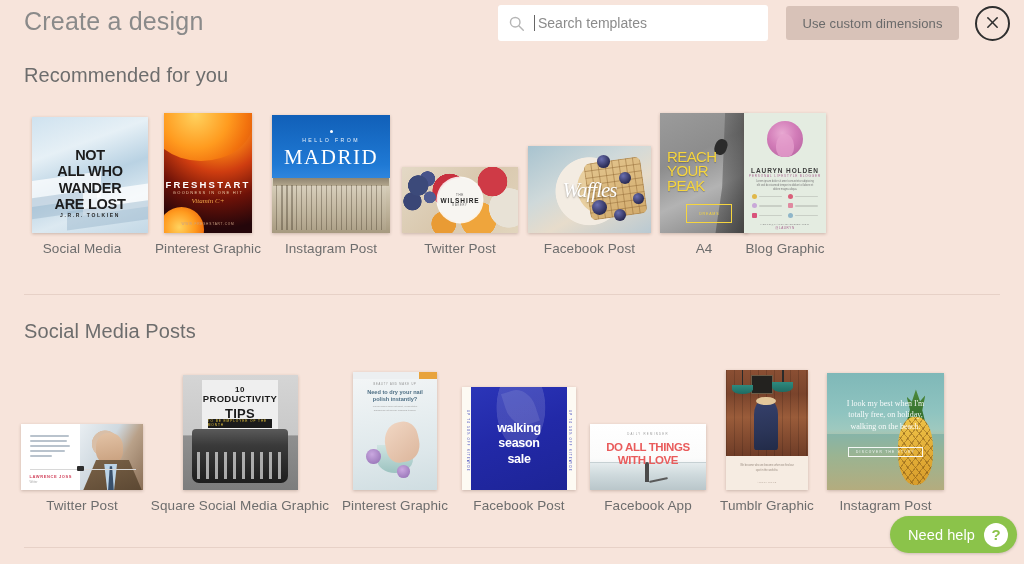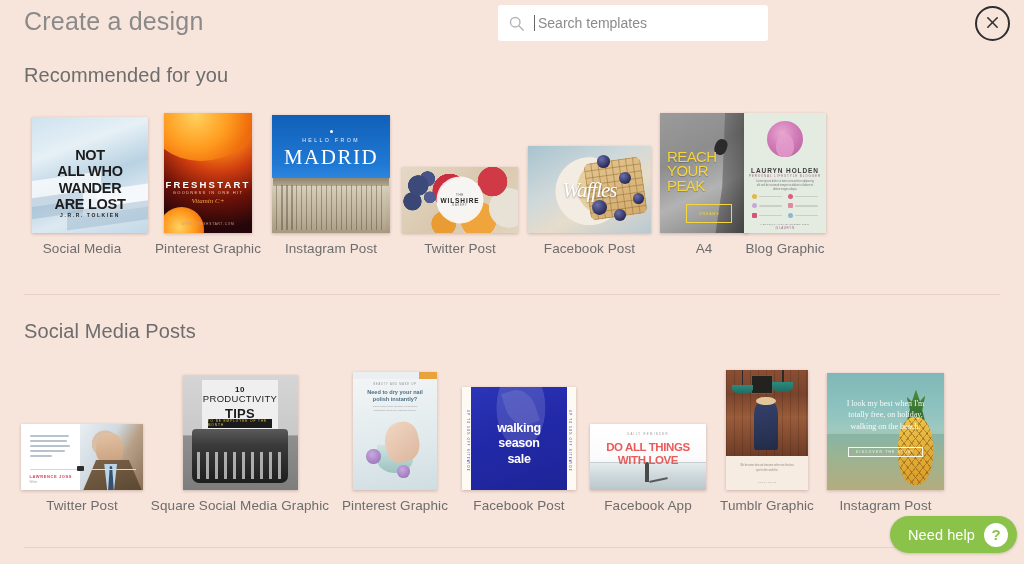--- a/index.html
+++ b/index.html
@@ -420,21 +420,21 @@
     border-radius: 4px 4px 7px 7px;
   }
   .t-typew .keys {
     position: absolute; left: 6%; right: 6%; top: 42%; bottom: 8%;
     background:
       repeating-linear-gradient(90deg, rgba(235,235,235,.9) 0 3px, transparent 3px 9px),
       repeating-linear-gradient(0deg, rgba(235,235,235,.0) 0 4px, transparent 4px 9px);
     opacity: .75;
   }
   .typew-n { top: 9%; color: #1b1b1b; font-size: 8px; font-weight: 700; letter-spacing: .5px; }
-  .typew-t1 { top: 16%; color: #1b1b1b; font-size: 9.5px; font-weight: 400; letter-spacing: .3px; }
+  .typew-t1 { top: 16%; color: #1b1b1b; font-size: 9.5px; font-weight: 700; letter-spacing: .3px; }
   .typew-t2 { top: 27%; color: #1b1b1b; font-size: 13px; font-weight: 700; letter-spacing: .3px; }
   .typew-band {
     position: absolute; left: 22%; right: 22%; top: 38%; height: 8%;
     background: #1b1b1b; display: flex; align-items: center; justify-content: center;
   }
   .typew-band span { color: #e4c23c; font-size: 3.2px; letter-spacing: .9px; }
 
   
   .t-nail {
     background: linear-gradient(170deg,#f4f6f7 0%, #e7eef0 40%, #dde7ea 70%, #cfdde1 100%);
@@ -628,20 +628,21 @@
     <span class="search-icon">
       <svg viewBox="0 0 20 20" width="17" height="17" fill="none" stroke="#7a7a7a" stroke-width="1.7">
         <circle cx="8.5" cy="8.5" r="5.6"></circle>
         <line x1="12.7" y1="12.7" x2="18" y2="18" stroke-linecap="round"></line>
       </svg>
     </span>
     <span class="search-caret"></span>
     <input class="search-input" type="text" placeholder="Search templates" style="">
   </div>
 
+  <button class="custom-dim-btn">Use custom dimensions</button>
 
   <button class="close-btn">
     <span>
       <svg viewBox="0 0 20 20" width="17" height="17" stroke="#2f2f2f" stroke-width="1.8" stroke-linecap="round">
         <line x1="4.5" y1="4.5" x2="15.5" y2="15.5"></line>
         <line x1="15.5" y1="4.5" x2="4.5" y2="15.5"></line>
       </svg>
     </span>
   </button>
 </div>

